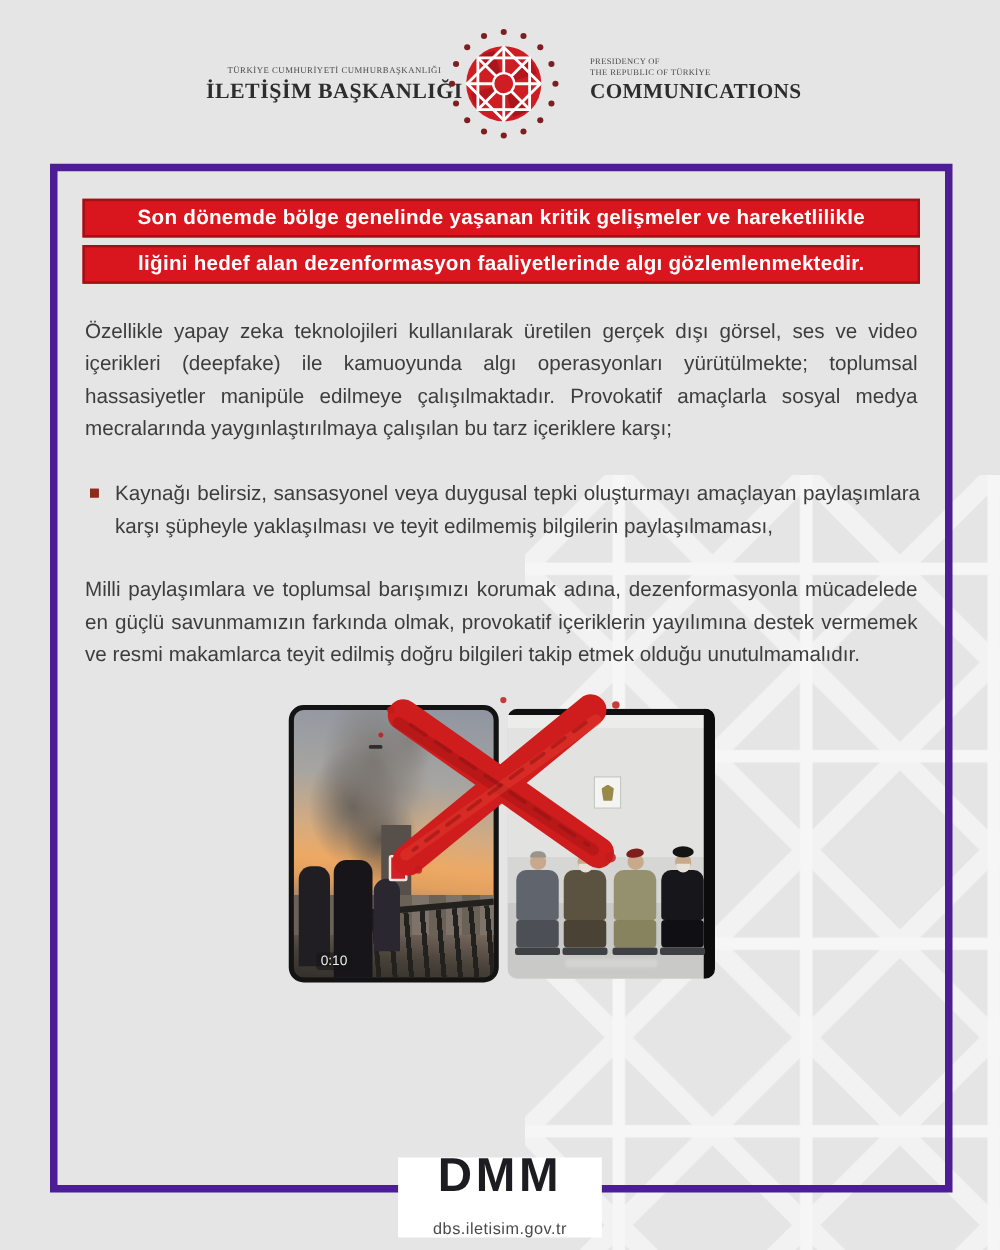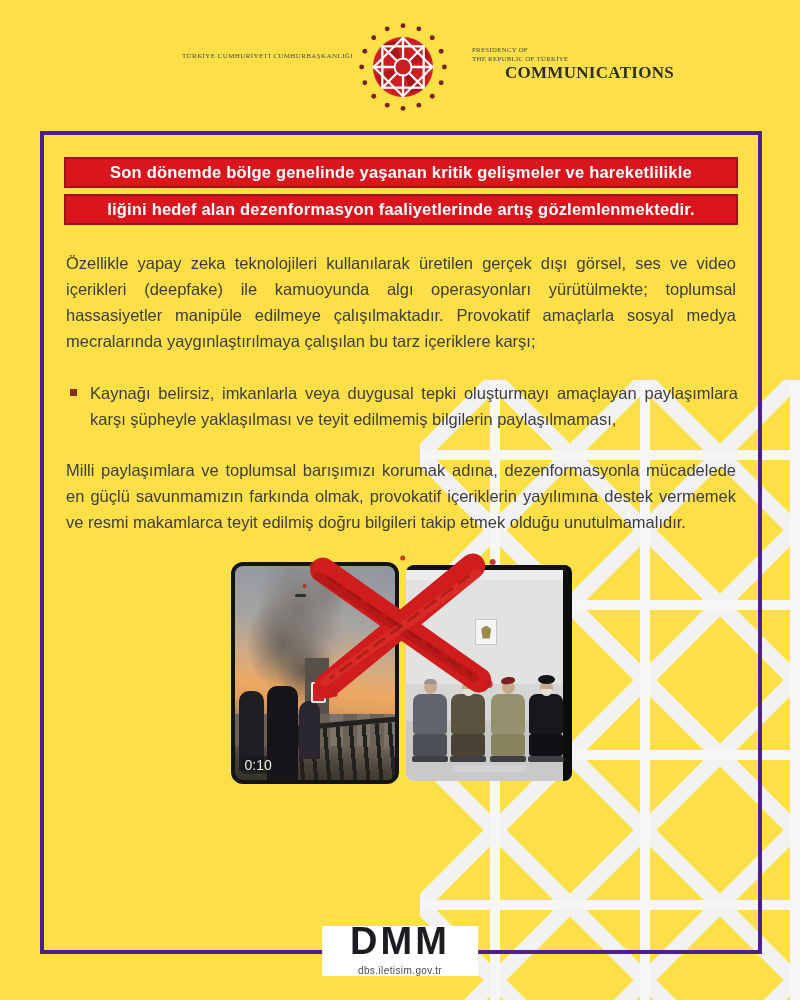--- a/index.html
+++ b/index.html
@@ -1,35 +1,35 @@
 <!DOCTYPE html>
 <html><head>
 <meta charset="utf-8">
 <style>
   html,body{margin:0;padding:0;background:#ffffff;}
-  .canvas{position:relative;width:800px;height:1000px;background:#fde047;overflow:hidden;
+  .canvas{position:relative;width:800px;height:1000px;background:#e5e5e5;overflow:hidden;
           font-family:"Liberation Sans",sans-serif;margin:0 auto;}
 
   
   .wm{position:absolute;z-index:0;pointer-events:none;}
 
   
   .hdr-left{position:absolute;top:52px;left:150px;width:235px;text-align:center;z-index:2;}
   .hdr-left .tiny{font-family:"Liberation Serif",serif;font-size:7px;letter-spacing:.4px;color:#4a4a4a;}
   .hdr-left .big{font-family:"Liberation Serif",serif;font-size:17.5px;font-weight:700;color:#2d2d2d;
                  letter-spacing:.4px;margin-top:2px;}
   .emblem{position:absolute;top:20px;left:356px;width:94px;height:94px;z-index:2;}
   .hdr-right{position:absolute;top:46px;left:472px;width:235px;text-align:left;z-index:2;}
   .hdr-right .tiny{font-family:"Liberation Serif",serif;font-size:6.8px;letter-spacing:.3px;color:#4a4a4a;line-height:8.5px;}
   .hdr-right .big{font-family:"Liberation Serif",serif;font-size:17px;font-weight:700;color:#2d2d2d;
                   letter-spacing:.3px;line-height:19px;margin-top:2px;}
 
   
   .card{position:absolute;left:40px;top:131px;width:722px;height:823px;box-sizing:border-box;
-        border:4px solid #4c1d95;background:transparent;padding:22px 20px 0;z-index:1;}
+        border:6px solid #4c1d95;background:transparent;padding:22px 20px 0;z-index:1;}
 
   .strip{height:27px;margin-bottom:6px;background:#d9161d;border:2px solid #a31118;
          display:flex;align-items:center;justify-content:center;
          color:#ffffff;font-weight:700;font-size:16.5px;letter-spacing:.2px;white-space:nowrap;}
 
   .para{margin:25px 2px 0;font-size:16.5px;line-height:26px;color:#3d3d3d;text-align:justify;}
   .bullets{margin:26px 0 0 4px;}
   .bullet{position:relative;padding-left:22px;font-size:16.5px;line-height:26px;color:#3d3d3d;
           text-align:justify;margin-bottom:1px;}
   .bmark{position:absolute;left:2px;top:9px;width:7px;height:7px;background:#8d2b1e;}
@@ -57,21 +57,21 @@
     background:repeating-linear-gradient(90deg,#23211e 0 4px,rgba(0,0,0,0) 4px 13px);}
   .person{position:absolute;background:#201e23;border-radius:10px 10px 0 0;}
   .p1{left:3%;bottom:4%;width:25px;height:80px;}
   .p2{left:20%;bottom:-2%;width:31px;height:98px;background:#17151a;}
   .p3{left:40%;bottom:10%;width:21px;height:58px;background:#2a2730;}
   .phoneflag{position:absolute;left:48%;bottom:36%;width:11px;height:17px;background:#cf2127;
     border:2px solid #f2e7df;border-radius:2px;}
   .heli{position:absolute;width:11px;height:3px;background:#2e2e2e;border-radius:2px;}
   .h1{left:58%;top:6%;}
   .h2{left:38%;top:13%;}
-  .tstamp{position:absolute;left:6px;bottom:6px;color:#eeeeee;font-size:14px;
+  .tstamp{position:absolute;left:18px;bottom:6px;color:#eeeeee;font-size:11px;
     background:rgba(20,20,20,.55);padding:1px 4px;border-radius:3px;z-index:3;text-align:center;}
   .room{background:linear-gradient(180deg,#101010 0%,#101010 2.5%,#ececea 2.5%,#ececea 7%,
     #e2e2e0 7%,#e2e2e0 55%,#d6d6d4 55%,#d6d6d4 72%,#c9c9c7 72%,#c9c9c7 100%);}
   .rbar{position:absolute;right:0;top:0;bottom:0;width:9px;background:#0c0c0c;}
   .crest{position:absolute;left:42%;top:25%;width:20px;height:24px;background:#f4f4f2;
     border:1px solid #c6c6c2;display:flex;align-items:center;justify-content:center;}
   .crest-in{width:10px;height:13px;background:#9a8a4a;
     clip-path:polygon(50% 0,100% 25%,85% 100%,15% 100%,0 25%);}
   .fig{position:absolute;bottom:9%;width:36px;}
   .f1{left:4%;} .f2{left:27%;} .f3{left:51%;} .f4{left:74%;}
@@ -90,39 +90,40 @@
   .chair{width:36px;height:6px;background:#3f4044;margin:0 auto;border-radius:2px;}
   .wmark-streak{position:absolute;left:50%;bottom:4%;transform:translateX(-50%);width:74px;height:7px;
     background:rgba(255,255,255,.2);border-radius:3px;filter:blur(1px);}
   .x-overlay{position:absolute;left:50%;top:-10px;transform:translateX(-51%);width:232px;height:152px;
     z-index:5;pointer-events:none;}
 
   
   .footer{position:absolute;left:50%;top:926px;transform:translateX(-50%);z-index:6;
     background:#ffffff;padding:0 28px;text-align:center;}
   .dmm{font-size:38px;font-weight:900;color:#1d1d21;letter-spacing:3px;line-height:31px;}
-  .url{font-size:10px;color:#4a4a4a;letter-spacing:.4px;margin-top:8px;}
+  .url{font-size:13px;color:#4a4a4a;letter-spacing:.4px;margin-top:18px;}
 </style>
 </head>
 <body>
 
 <div class="canvas">
 
   <svg class="wm" style="left:420px;top:380px;" width="380" height="620" viewBox="0 0 380 620">
     <defs>
       <pattern id="geo" width="150" height="150" patternUnits="userSpaceOnUse">
         <path d="M0 75 L75 0 L150 75 L75 150 Z" fill="none" stroke="#f2f2f2" stroke-width="16"></path>
         <path d="M75 0 L75 150 M0 75 L150 75" stroke="#f6f6f6" stroke-width="10"></path>
       </pattern>
     </defs>
     <rect width="380" height="620" fill="url(#geo)"></rect>
   </svg>
 
   <div class="hdr-left">
     <div class="tiny">TÜRKİYE CUMHURİYETİ CUMHURBAŞKANLIĞI</div>
+    <div class="big">İLETİŞİM BAŞKANLIĞI</div>
   </div>
 
   <svg class="emblem" viewBox="0 0 100 100">
     <g fill="#7d1f1f">
       <circle cx="50" cy="6" r="2.6"></circle>
         <circle cx="66.8" cy="9.4" r="2.6"></circle>
         <circle cx="81.1" cy="18.9" r="2.6"></circle>
       <circle cx="90.6" cy="33.2" r="2.6"></circle>
         <circle cx="94" cy="50" r="2.6"></circle>
         <circle cx="90.6" cy="66.8" r="2.6"></circle>
@@ -146,37 +147,37 @@
       <path d="M50 18 V82 M18 50 H82 M27.4 27.4 L72.6 72.6 M72.6 27.4 L27.4 72.6"></path>
       <rect x="28" y="28" width="44" height="44"></rect>
       <rect x="28" y="28" width="44" height="44" transform="rotate(45 50 50)"></rect>
     </g>
     <circle cx="50" cy="50" r="9" fill="#cf1d24" stroke="#ffffff" stroke-width="2"></circle>
   </svg>
 
   <div class="hdr-right">
     <div class="tiny">PRESIDENCY OF</div>
     <div class="tiny">THE REPUBLIC OF TÜRKİYE</div>
-    <div class="big" style="margin-top:0;text-align:center;">COMMUNICATIONS</div>
+    <div class="big" style="margin-top:0;">COMMUNICATIONS</div>
   </div>
 
   <div class="card">
 
     <div class="strip">Son dönemde bölge genelinde yaşanan kritik gelişmeler ve hareketlilikle</div>
-    <div class="strip">liğini hedef alan dezenformasyon faaliyetlerinde artış gözlemlenmektedir.</div>
+    <div class="strip">liğini hedef alan dezenformasyon faaliyetlerinde algı gözlemlenmektedir.</div>
 
     <p class="para">Özellikle yapay zeka teknolojileri kullanılarak üretilen gerçek dışı görsel, ses ve video içerikleri (deepfake) ile kamuoyunda algı operasyonları yürütülmekte; toplumsal hassasiyetler manipüle edilmeye çalışılmaktadır. Provokatif amaçlarla sosyal medya mecralarında yaygınlaştırılmaya çalışılan bu tarz içeriklere karşı;</p>
 
     <div class="bullets">
       <div class="bullet">
         <span class="bmark"></span>
       </div>
       <div class="bullet">
         <span class="bmark"></span>
-        <span>Kaynağı belirsiz, imkanlarla veya duygusal tepki oluşturmayı amaçlayan paylaşımlara karşı şüpheyle yaklaşılması ve teyit edilmemiş bilgilerin paylaşılmaması,</span>
+        <span>Kaynağı belirsiz, sansasyonel veya duygusal tepki oluşturmayı amaçlayan paylaşımlara karşı şüpheyle yaklaşılması ve teyit edilmemiş bilgilerin paylaşılmaması,</span>
       </div>
     </div>
 
     <p class="para">Milli paylaşımlara ve toplumsal barışımızı korumak adına, dezenformasyonla mücadelede en güçlü savunmamızın farkında olmak, provokatif içeriklerin yayılımına destek vermemek ve resmi makamlarca teyit edilmiş doğru bilgileri takip etmek olduğu unutulmamalıdır.</p>
 
     <div class="media">
 
       <div class="photo photo-left">
         <div class="layer sky"></div>
         <div class="layer smoke"></div>

